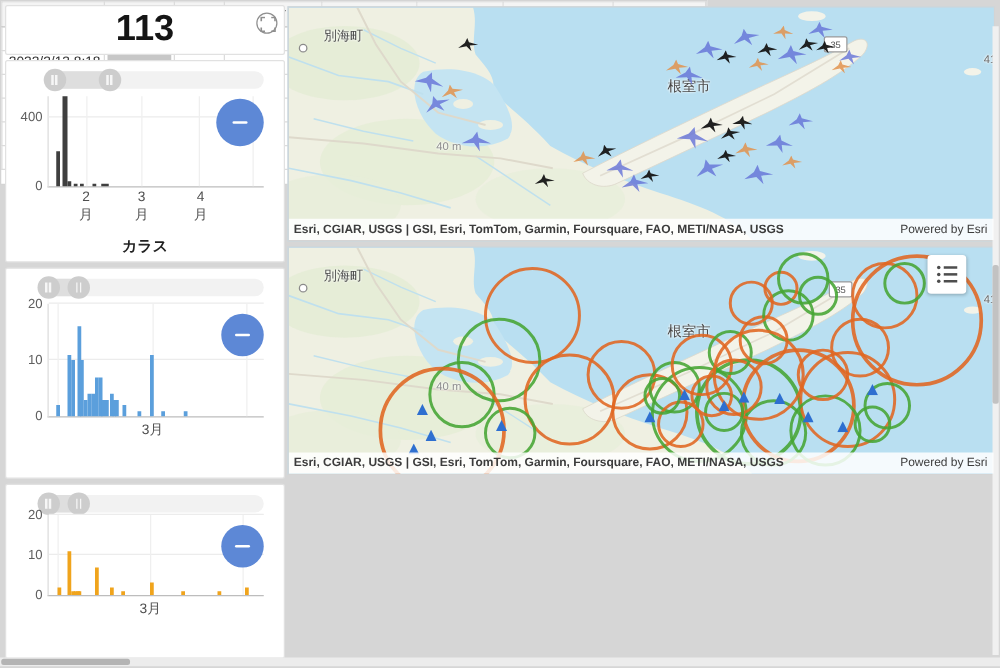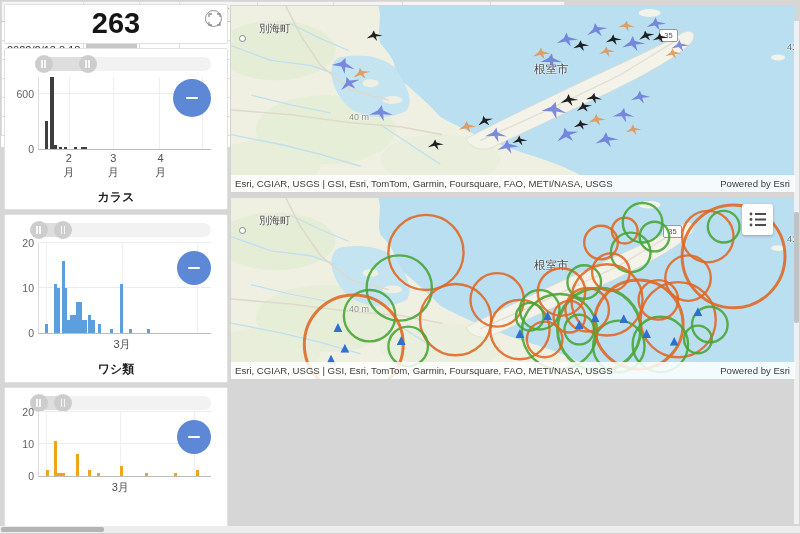--- a/index.html
+++ b/index.html
@@ -41,42 +41,42 @@
   .basemap,.overlay{position:absolute;left:0;top:0;width:100%;height:100%;}
   .basemap{z-index:1;} .overlay{z-index:3;}
   .map-label{position:absolute;z-index:2;color:#4a4a4a;text-shadow:0 0 2px #fff,0 0 2px #fff;white-space:nowrap;}
   .lbl-town{left:28px;top:16px;font-size:10.5px;}
   .town-dot{position:absolute;left:8px;top:29px;width:5px;height:5px;border:1.2px solid #8a8a8a;border-radius:50%;background:#fff;z-index:2;}
   .lbl-city{left:303px;top:56px;font-size:11.5px;}
   .lbl-depth{left:118px;top:106px;font-size:9px;color:#8d8d8d;}
   .lbl-edge{left:556px;top:36px;font-size:9px;color:#6b6b6b;}
   .route-shield{position:absolute;left:428px;top:23px;z-index:2;width:17px;height:11px;background:#fff;border:1px solid #9b9b9b;border-radius:2px;font-size:7.5px;color:#555;text-align:center;line-height:11px;}
   .attribution{position:absolute;z-index:5;left:0;right:0;bottom:0;height:17px;background:rgba(255,255,255,0.85);font-size:9.6px;color:#3c3c3c;line-height:17px;}
-  .attribution .src{position:absolute;left:4px;}
+  .attribution .src{position:absolute;left:4px;font-weight:bold;}
   .attribution .pow{position:absolute;right:5px;}
   .legend-btn{position:absolute;z-index:6;left:511px;top:6px;width:31px;height:31px;background:#fff;border-radius:3px;box-shadow:0 1px 3px rgba(0,0,0,.25);cursor:pointer;}
   .legend-btn svg{position:absolute;left:7px;top:7px;}
   
   #table-panel{left:230px;top:383px;width:566px;height:148px;background:#fff;border:1px solid #d4d4d4;box-sizing:border-box;}
   table{border-collapse:collapse;table-layout:fixed;width:563px;font-size:11px;color:#333;}
   th,td{border:1px solid #dcdcdc;padding:0 5px;height:19px;overflow:hidden;white-space:nowrap;box-sizing:border-box;}
   th{background:#f4f4f4;font-weight:700;text-align:center;height:20px;border-bottom:1px solid #c4c4c4;color:#222;}
   td.date{text-align:left;}
   td.num{text-align:right;}
   td .redacted{width:100%;height:15px;background:#c7c7c7;margin:0;}
   .vscroll{position:absolute;right:1px;top:21px;bottom:10px;width:5px;background:#f0f0f0;z-index:4;}
   .vscroll .thumb{position:absolute;left:0;right:0;top:38%;height:22%;background:#c2c2c2;border-radius:2px;cursor:pointer;}
   .hscroll{position:absolute;left:0;right:0;bottom:1px;height:7px;background:#ececec;z-index:4;}
   .hscroll .thumb{position:absolute;left:1px;top:1px;width:103px;height:5px;background:#b4b4b4;border-radius:2px;cursor:pointer;}
 </style>
 </head>
 <body>
 
 <div class="card" id="card-number">
-  <div class="big-number">263</div>
+  <div class="big-number">113</div>
   <div class="expand-btn">
     <svg width="13" height="13" viewBox="0 0 13 13">
       <path d="M1 4 L1 1 L4 1 M9 1 L12 1 L12 4 M12 9 L12 12 L9 12 M4 12 L1 12 L1 9" fill="none" stroke="#8f8f8f" stroke-width="1.3"></path>
     </svg>
   </div>
 </div>
 
 <div class="card chart-card" id="card-chart-0">
     <div class="slider">
       <div class="range" style="left: 5%; width: 25%;"></div>
@@ -98,21 +98,21 @@
       <div class="bar" style="left: 3.4%; width: 3px; height: 27.6923px; background: rgb(63, 63, 63);"></div>
       <div class="bar" style="left: 6.3%; width: 4px; height: 72px; background: rgb(63, 63, 63);"></div>
       <div class="bar" style="left: 8.5%; width: 3px; height: 4.43077px; background: rgb(63, 63, 63);"></div>
       <div class="bar" style="left: 11.4%; width: 3px; height: 1.66154px; background: rgb(63, 63, 63);"></div>
       <div class="bar" style="left: 14.8%; width: 3px; height: 1.66154px; background: rgb(63, 63, 63);"></div>
       <div class="bar" style="left: 20.5%; width: 3px; height: 1.66154px; background: rgb(63, 63, 63);"></div>
       <div class="bar" style="left: 24.4%; width: 3px; height: 1.66154px; background: rgb(63, 63, 63);"></div>
       <div class="bar" style="left: 26.1%; width: 3px; height: 1.66154px; background: rgb(63, 63, 63);"></div>
     </div>
     <div class="ytick" style="top: 94px;">0</div>
-    <div class="ytick" style="top: 38.632px;">600</div>
+    <div class="ytick" style="top: 38.632px;">400</div>
     <div class="xtick" style="left: 63.8px; top: 102px;">2<br>月</div>
     <div class="xtick" style="left: 108.25px; top: 102px;">3<br>月</div>
     <div class="xtick" style="left: 155.5px; top: 102px;">4<br>月</div>
     <div class="minus-btn" style="top: 30px; width: 38px; height: 38px;">
       <i style="left: 13px; top: 18px;"></i>
     </div>
     <div class="chart-title" style="top: 140px;">カラス</div>
   </div>
 <div class="card chart-card" id="card-chart-1">
     <div class="slider">
@@ -153,21 +153,20 @@
       <div class="bar" style="left: 52.3%; width: 3px; height: 4.5px; background: rgb(91, 159, 220);"></div>
       <div class="bar" style="left: 62.6%; width: 3px; height: 4.5px; background: rgb(91, 159, 220);"></div>
     </div>
     <div class="ytick" style="top: 112px;">0</div>
     <div class="ytick" style="top: 67px;">10</div>
     <div class="ytick" style="top: 22px;">20</div>
     <div class="xtick" style="left: 117px; top: 122px;">3月</div>
     <div class="minus-btn" style="top: 36px;">
       <i></i>
     </div>
-    <div class="chart-title" style="top: 146px;">ワシ類</div>
   </div>
 <div class="card chart-card" id="card-chart-2">
     <div class="slider">
       <div class="range" style="left: 2%; width: 14%;"></div>
       <div class="handle" style="left: 2%;">
         <i class="l"></i>
         <i class="r"></i>
       </div>
       <div class="handle" style="left: 16%;">
         <i class="l"></i>

